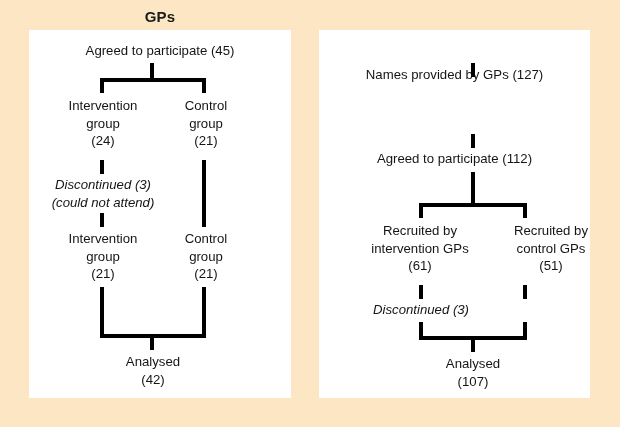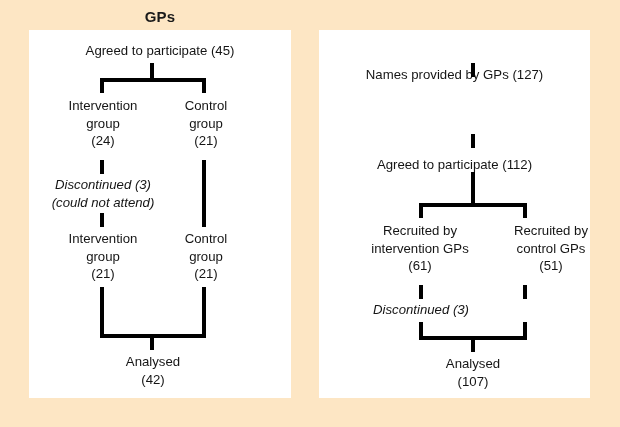--- a/index.html
+++ b/index.html
@@ -111,21 +111,21 @@
   <div class="panel" style="left:319px; top:30px; width:271px; height:368px;"></div>
 
 
   <div class="node" style="left:329px; top:42px; width:251px;margin-top:24px;">Names provided by GPs (127)</div>
 
   <div class="vline" style="left:471px; top:63px; width:4px; height:14px;"></div>
 
 
   <div class="vline" style="left:471px; top:134px; width:4px; height:14px;"></div>
 
-  <div class="node" style="left:329px; top:156px; width:251px;">Agreed to participate (112)</div>
+  <div class="node" style="left:329px; top:150px; width:251px;">Agreed to participate (112)</div>
 
   <div class="vline" style="left:471px; top:172px; width:4px; height:32px;"></div>
   <div class="hline" style="left:419px; top:203px; width:108px; height:4px;"></div>
   <div class="vline" style="left:419px; top:203px; width:4px; height:15px;"></div>
   <div class="vline" style="left:523px; top:203px; width:4px; height:15px;"></div>
 
   <div class="node" style="left:344px; top:222px; width:152px;">Recruited by
 intervention GPs
 (61)</div>
 

